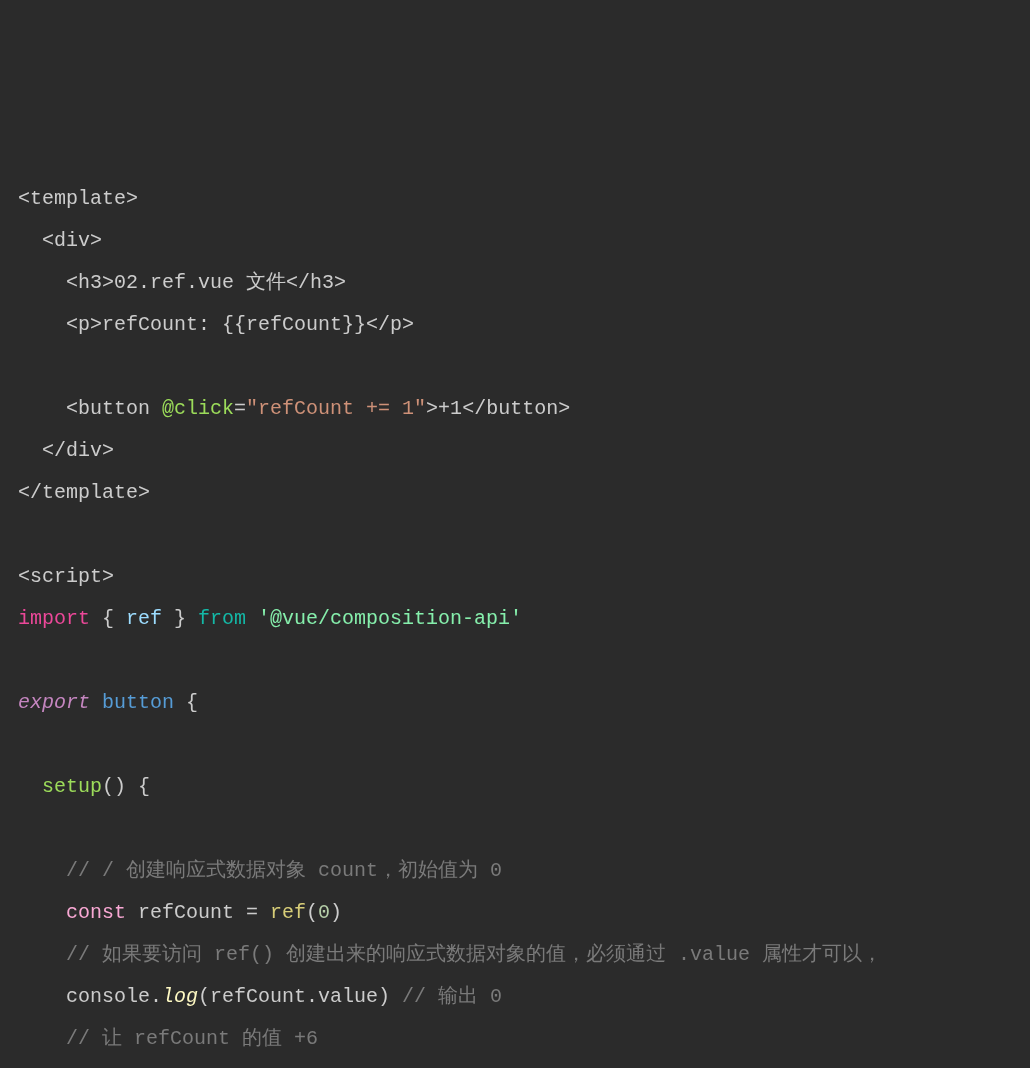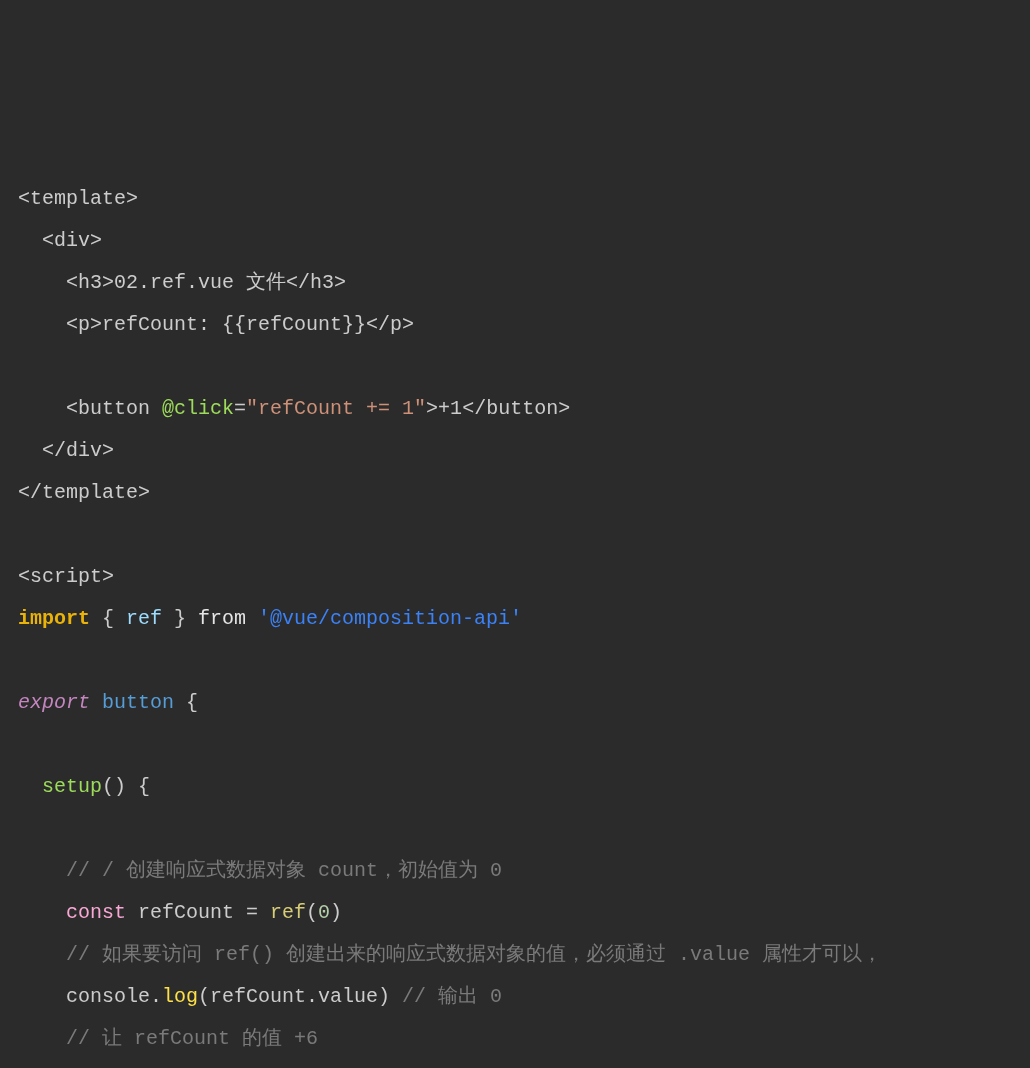--- a/index.html
+++ b/index.html
@@ -13,28 +13,28 @@
     font-size: 20px;
     line-height: 2.1;
     color: #cccccc;
     padding: 10px 18px;
     white-space: pre;
     overflow-x: hidden;
     width: 1030px;
     height: 1068px;
   }
   .tag { color: #cccccc; }
-  .str { color: #3b82f6; }
+  .str { color: #86efac; }
   .kw-export { color: #c586c0; font-style: italic; }
-  .kw-import { color: #eab308; font-weight: bold; }
-  .kw-from { color: #e5e5e5; }
+  .kw-import { color: #ec4899; }
+  .kw-from { color: #14b8a6; }
   .kw-default { color: #569cd6; }
   .kw-const { color: #f9a8d4; }
   .fn { color: #9cdc5a; }
-  .fn-yellow { color: #fde047; }
+  .fn-yellow { color: #fef9c3; font-style: italic; }
   .num { color: #b5cea8; }
   .punct { color: #cccccc; }
   .txt { color: #cccccc; }
   .comment { color: #7a7a7a; text-align: center; }
   .setup { color: #9cdc5a; margin-top: 28px; }
   .ref-call { color: #d7cd78; }
   .import-name { color: #9cdcfe; }
   .click-expr { color: #ce9178; }
   .brace { color: #cccccc; }
 </style>

